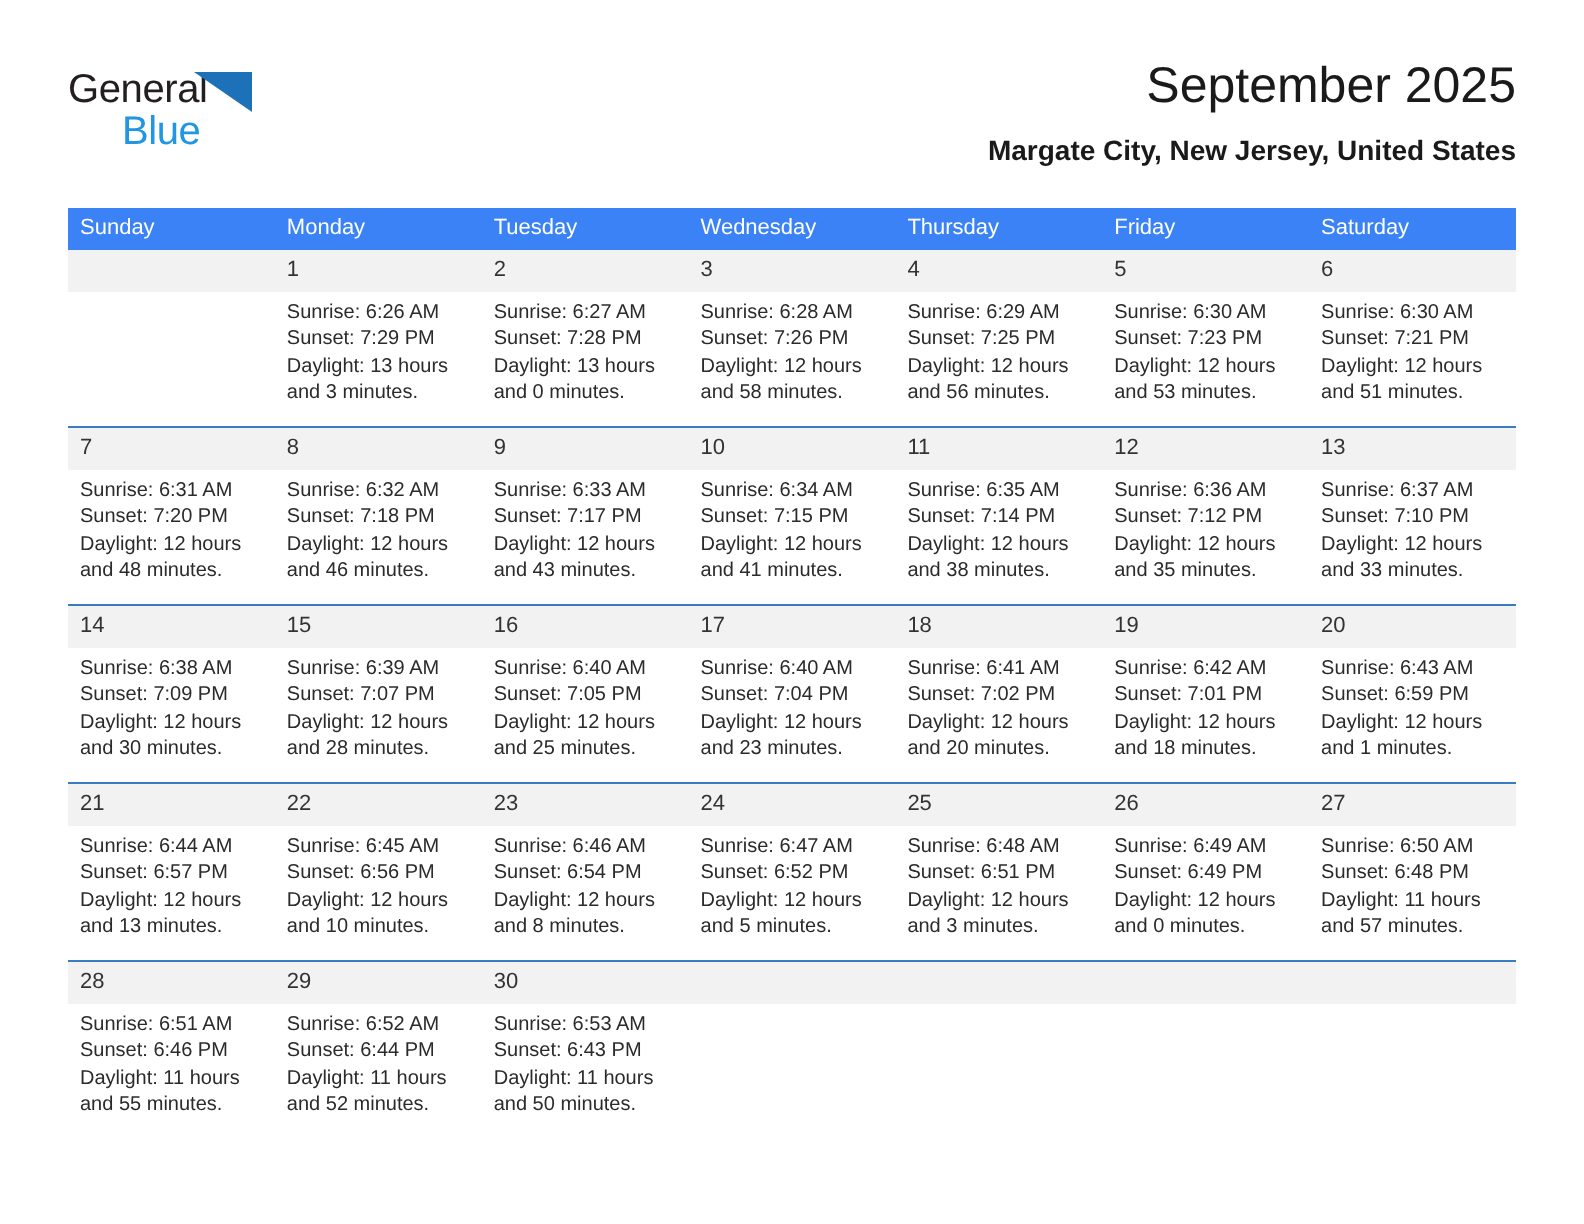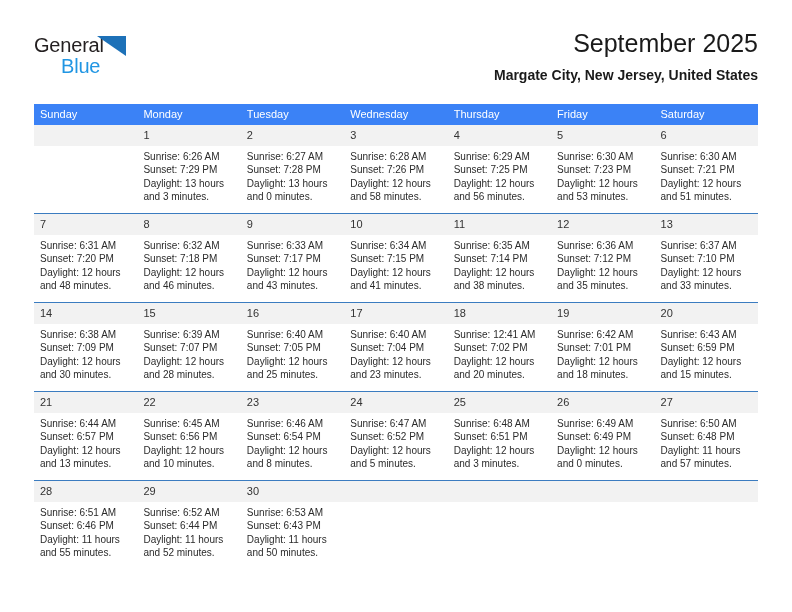--- a/index.html
+++ b/index.html
@@ -335,42 +335,42 @@
             <div class="dayinfo">
               <div>Sunrise: 6:40 AM</div>
               <div>Sunset: 7:04 PM</div>
               <div>Daylight: 12 hours</div>
               <div>and 23 minutes.</div>
             </div>
           </td>
           <td>
             <div class="daynum">18</div>
             <div class="dayinfo">
-              <div>Sunrise: 12:41 AM</div>
+              <div>Sunrise: 6:41 AM</div>
               <div>Sunset: 7:02 PM</div>
               <div>Daylight: 12 hours</div>
               <div>and 20 minutes.</div>
             </div>
           </td>
           <td>
             <div class="daynum">19</div>
             <div class="dayinfo">
               <div>Sunrise: 6:42 AM</div>
               <div>Sunset: 7:01 PM</div>
               <div>Daylight: 12 hours</div>
               <div>and 18 minutes.</div>
             </div>
           </td>
           <td>
             <div class="daynum">20</div>
             <div class="dayinfo">
               <div>Sunrise: 6:43 AM</div>
               <div>Sunset: 6:59 PM</div>
               <div>Daylight: 12 hours</div>
-              <div>and 15 minutes.</div>
+              <div>and 1 minutes.</div>
             </div>
           </td>
         </tr>
         <tr class="week-row">
           <td>
             <div class="daynum">21</div>
             <div class="dayinfo">
               <div>Sunrise: 6:44 AM</div>
               <div>Sunset: 6:57 PM</div>
               <div>Daylight: 12 hours</div>

